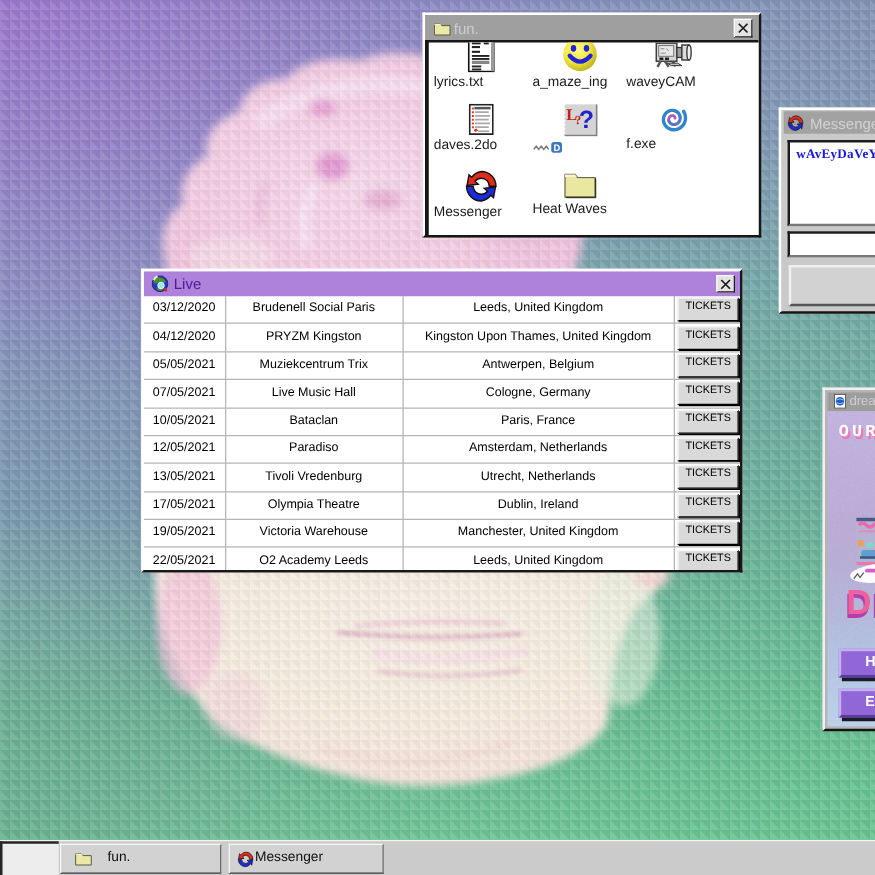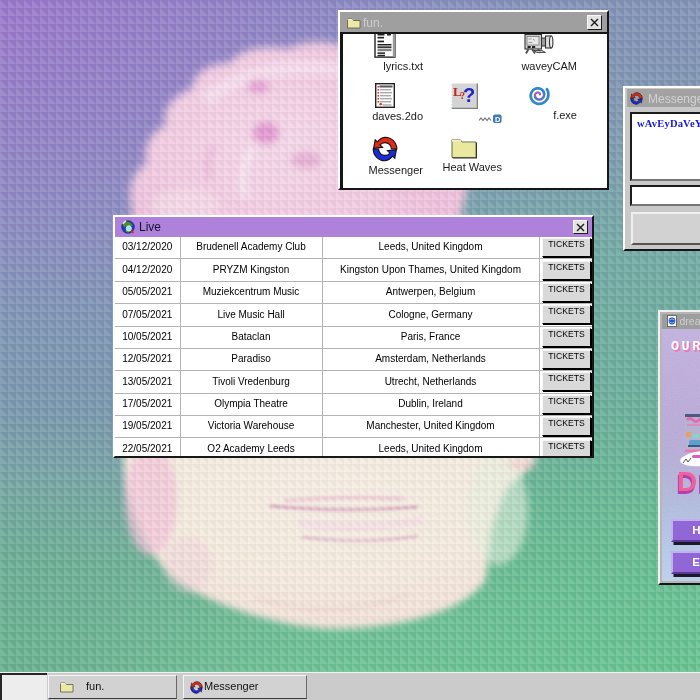--- a/index.html
+++ b/index.html
@@ -20,27 +20,27 @@
 .tbar{position:relative;overflow:hidden;white-space:nowrap}
 .tbar .ttxt{position:absolute;font-size:12px}
 .xbtn{position:absolute;background:#e3e3e3;border:1px solid;border-color:#f8f8f8 #1d1d1d #1d1d1d #f8f8f8;box-sizing:border-box;color:#111;text-align:center;font-weight:bold}
 
 #fun{left:338px;top:10px;width:271px;height:180px;border:2px solid;border-color:#fff #161616 #161616 #fff;background:#9f9f9f}
 #fun .tbar{height:20px;background:#9f9f9f}
 #fun .ttxt{left:23px;top:4px;color:#cdcdcd}
 #fun .xbtn{right:5px;top:3px;width:15px;height:15px;font-size:9px;line-height:12px}
 #fun .content{position:absolute;left:0;right:0;top:20px;bottom:0;background:#fff;border-top:2px solid #161616;border-left:3px solid #161616;overflow:hidden}
 #fun{overflow:hidden}
-.icon{position:absolute;width:76px;text-align:right}
+.icon{position:absolute;width:76px;text-align:left}
 .icon .ilabel{font-size:11px;color:#1a1a1a;margin-top:2px;letter-spacing:0}
 .icon svg{display:block;margin:0 auto}
 
 #live{left:113px;top:215px;width:481px;height:243px;border:2px solid;border-color:#fff #181818 #181818 #fff;background:#fff;overflow:hidden}
 #live .tbar{height:20px;background:#ae81da}
-#live .ttxt{left:24px;top:3px;color:#0f172a;font-size:12px}
+#live .ttxt{left:24px;top:3px;color:#4c1d95;font-size:12px}
 #live .xbtn{right:4px;top:3px;width:15px;height:14px;font-size:9px;line-height:11px}
 #live table{border-collapse:collapse;table-layout:fixed;width:477px;font-size:10px;color:#000}
 #live td{border-bottom:1px solid #b4b4b4;border-right:1px solid #b4b4b4;text-align:center;padding:0;height:16.5px;line-height:16.5px;overflow:hidden;white-space:nowrap}
 #live td:last-child{border-right:none}
 .tik{display:block;box-sizing:border-box;margin:1.2px 1px 1.2px 2.5px;height:19px;line-height:11.5px;background:#d9d9d9;border:1px solid;border-color:#f6f6f6 #000 #000 #f6f6f6;box-shadow:1px 1px 0 #000;font-size:8.6px;color:#000}
 
 #msgr{left:623px;top:86px;width:160px;height:165px;border:2px solid;border-color:#fff #161616 #161616 #fff;background:#c9c9c9}
 #msgr .tbar{height:18.5px;background:#a2a2a2;margin:0.5px 0 0 2px}
 #msgr .ttxt{left:21px;top:3px;color:#d2d2d2}
 #msgr .chat{position:absolute;left:5px;top:23.5px;width:160px;height:69px;background:#fff;border:2px solid;border-color:#1b1b1b #777 #777 #1b1b1b;box-sizing:border-box}
@@ -162,20 +162,36 @@
         <rect x="4.5" y="5.8" width="6.5" height="1.7" fill="#222"></rect>
         <rect x="4.5" y="9.6" width="6.5" height="1.7" fill="#222"></rect>
         <rect x="4.5" y="13" width="14" height="1.5" fill="#222"></rect>
         <rect x="4.5" y="15.4" width="14" height="1.5" fill="#222"></rect>
         <rect x="4.5" y="17.6" width="14" height="2.6" fill="#848484"></rect>
         <rect x="4.5" y="21.4" width="7.5" height="1.5" fill="#222"></rect>
         <rect x="4.5" y="23.8" width="7.5" height="1.5" fill="#222"></rect>
       </svg>
       <div class="ilabel">lyrics.txt</div>
     </div>
+    <div class="icon" style="left:83px;top:-3px">
+      <svg width="28" height="27" viewBox="0 0 28 27">
+        <defs>
+            <radialGradient id="smg" cx="40%" cy="35%" r="70%">
+              <stop offset="0%" stop-color="#fdf98e"></stop>
+              <stop offset="55%" stop-color="#f2e93e"></stop>
+              <stop offset="100%" stop-color="#b8ad1d"></stop>
+            </radialGradient>
+          </defs>
+        <circle cx="14" cy="12.5" r="13.4" fill="url(#smg)"></circle>
+        <ellipse cx="8.8" cy="7.6" rx="2.2" ry="2.7" fill="#2222dd"></ellipse>
+        <ellipse cx="19.2" cy="7.6" rx="2.2" ry="2.7" fill="#2222dd"></ellipse>
+        <path d="M5.8,13.6 q8.2,9.4 16.6,0" stroke="#2222dd" stroke-width="3.5" fill="none" stroke-linecap="round"></path>
+      </svg>
+      <div class="ilabel">a_maze_ing</div>
+    </div>
     <div class="icon" style="left:158px;top:-3px">
       <svg width="30" height="27" viewBox="0 0 30 27">
         <rect x="1" y="3.5" width="16.5" height="14.5" fill="#d6d6d6" stroke="#333" stroke-width="1.1"></rect>
         <rect x="3" y="5.5" width="12" height="8.5" fill="#e9e9e9" stroke="#666" stroke-width="0.7"></rect>
         <path d="M4.5,8 l3,0 m1.5,0 l2,1.5 m-6.5,2 l4,0" stroke="#888" stroke-width="0.8" fill="none"></path>
         <rect x="3.5" y="15" width="3.2" height="2" fill="#222"></rect>
           <rect x="8" y="15" width="3.2" height="2" fill="#222"></rect>
         <rect x="17.5" y="7" width="4" height="8" fill="#9d9d9d" stroke="#333" stroke-width="1"></rect>
         <rect x="21.5" y="5" width="5.5" height="12" fill="#dcdcdc" stroke="#333" stroke-width="1.1"></rect>
         <ellipse cx="27.2" cy="11" rx="1.7" ry="6" fill="#f0f0f0" stroke="#333" stroke-width="1.1"></ellipse>
@@ -270,37 +286,37 @@
   <table>
    <colgroup>
         <col style="width:65px">
         <col style="width:142px">
         <col style="width:217px">
         <col style="width:53px">
       </colgroup>
    <tbody>
     <tr>
           <td>03/12/2020</td>
-          <td>Brudenell Academy Club</td>
+          <td>Brudenell Social Paris</td>
           <td>Leeds, United Kingdom</td>
           <td>
             <span class="tik">TICKETS</span>
           </td>
         </tr>
     <tr>
           <td>04/12/2020</td>
           <td>PRYZM Kingston</td>
           <td>Kingston Upon Thames, United Kingdom</td>
           <td>
             <span class="tik">TICKETS</span>
           </td>
         </tr>
     <tr>
           <td>05/05/2021</td>
-          <td>Muziekcentrum Music</td>
+          <td>Muziekcentrum Trix</td>
           <td>Antwerpen, Belgium</td>
           <td>
             <span class="tik">TICKETS</span>
           </td>
         </tr>
     <tr>
           <td>07/05/2021</td>
           <td>Live Music Hall</td>
           <td>Cologne, Germany</td>
           <td>

